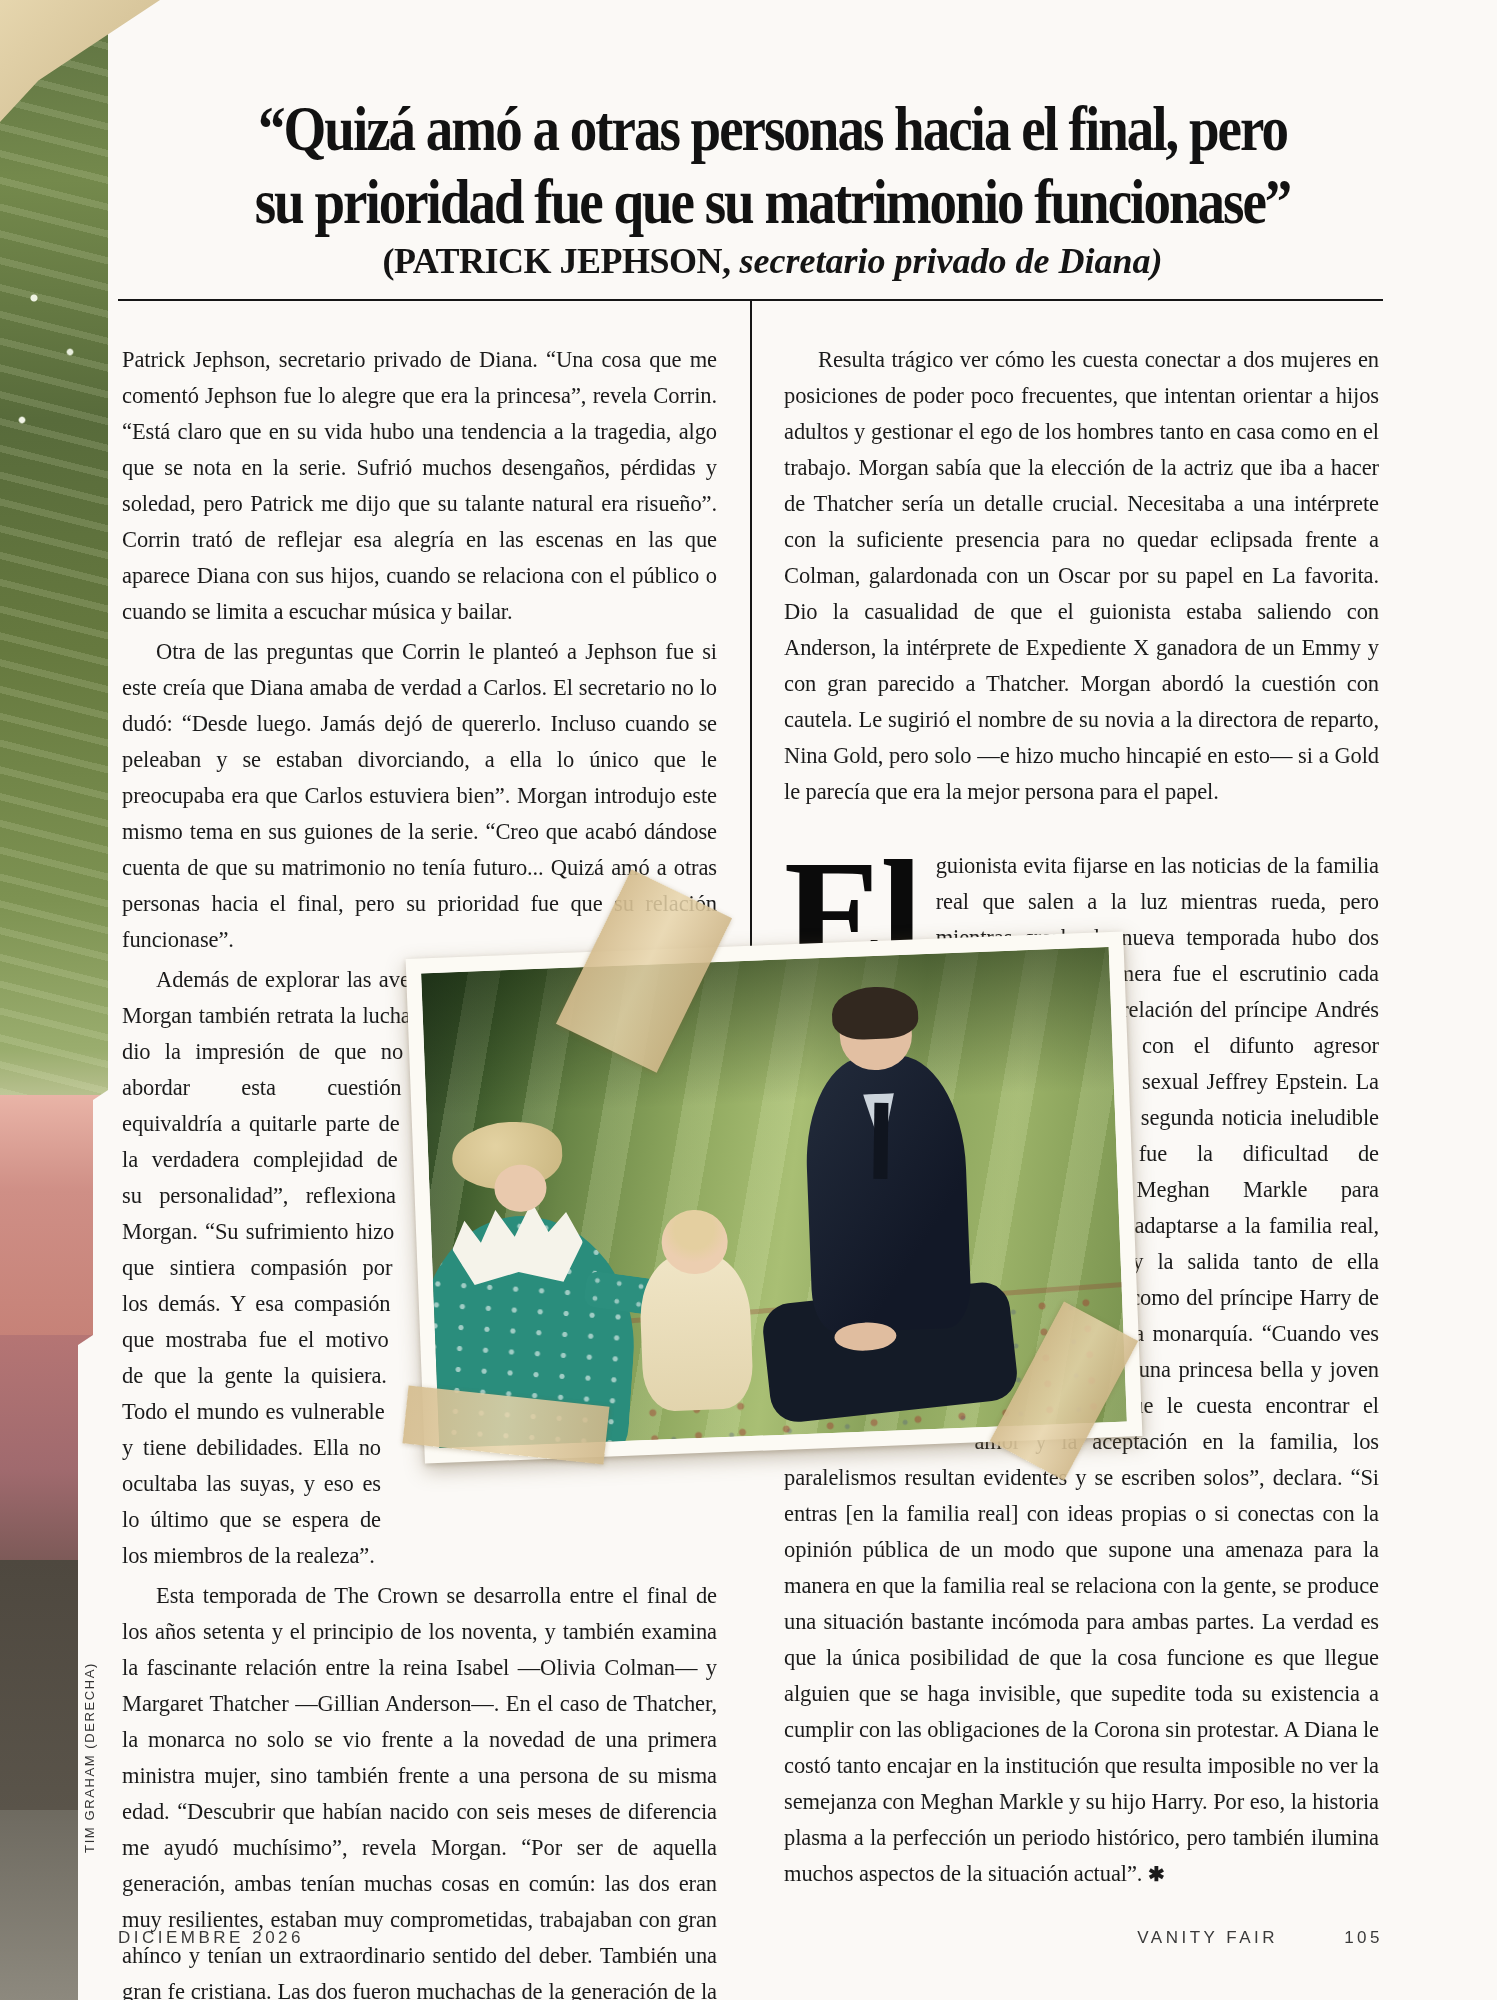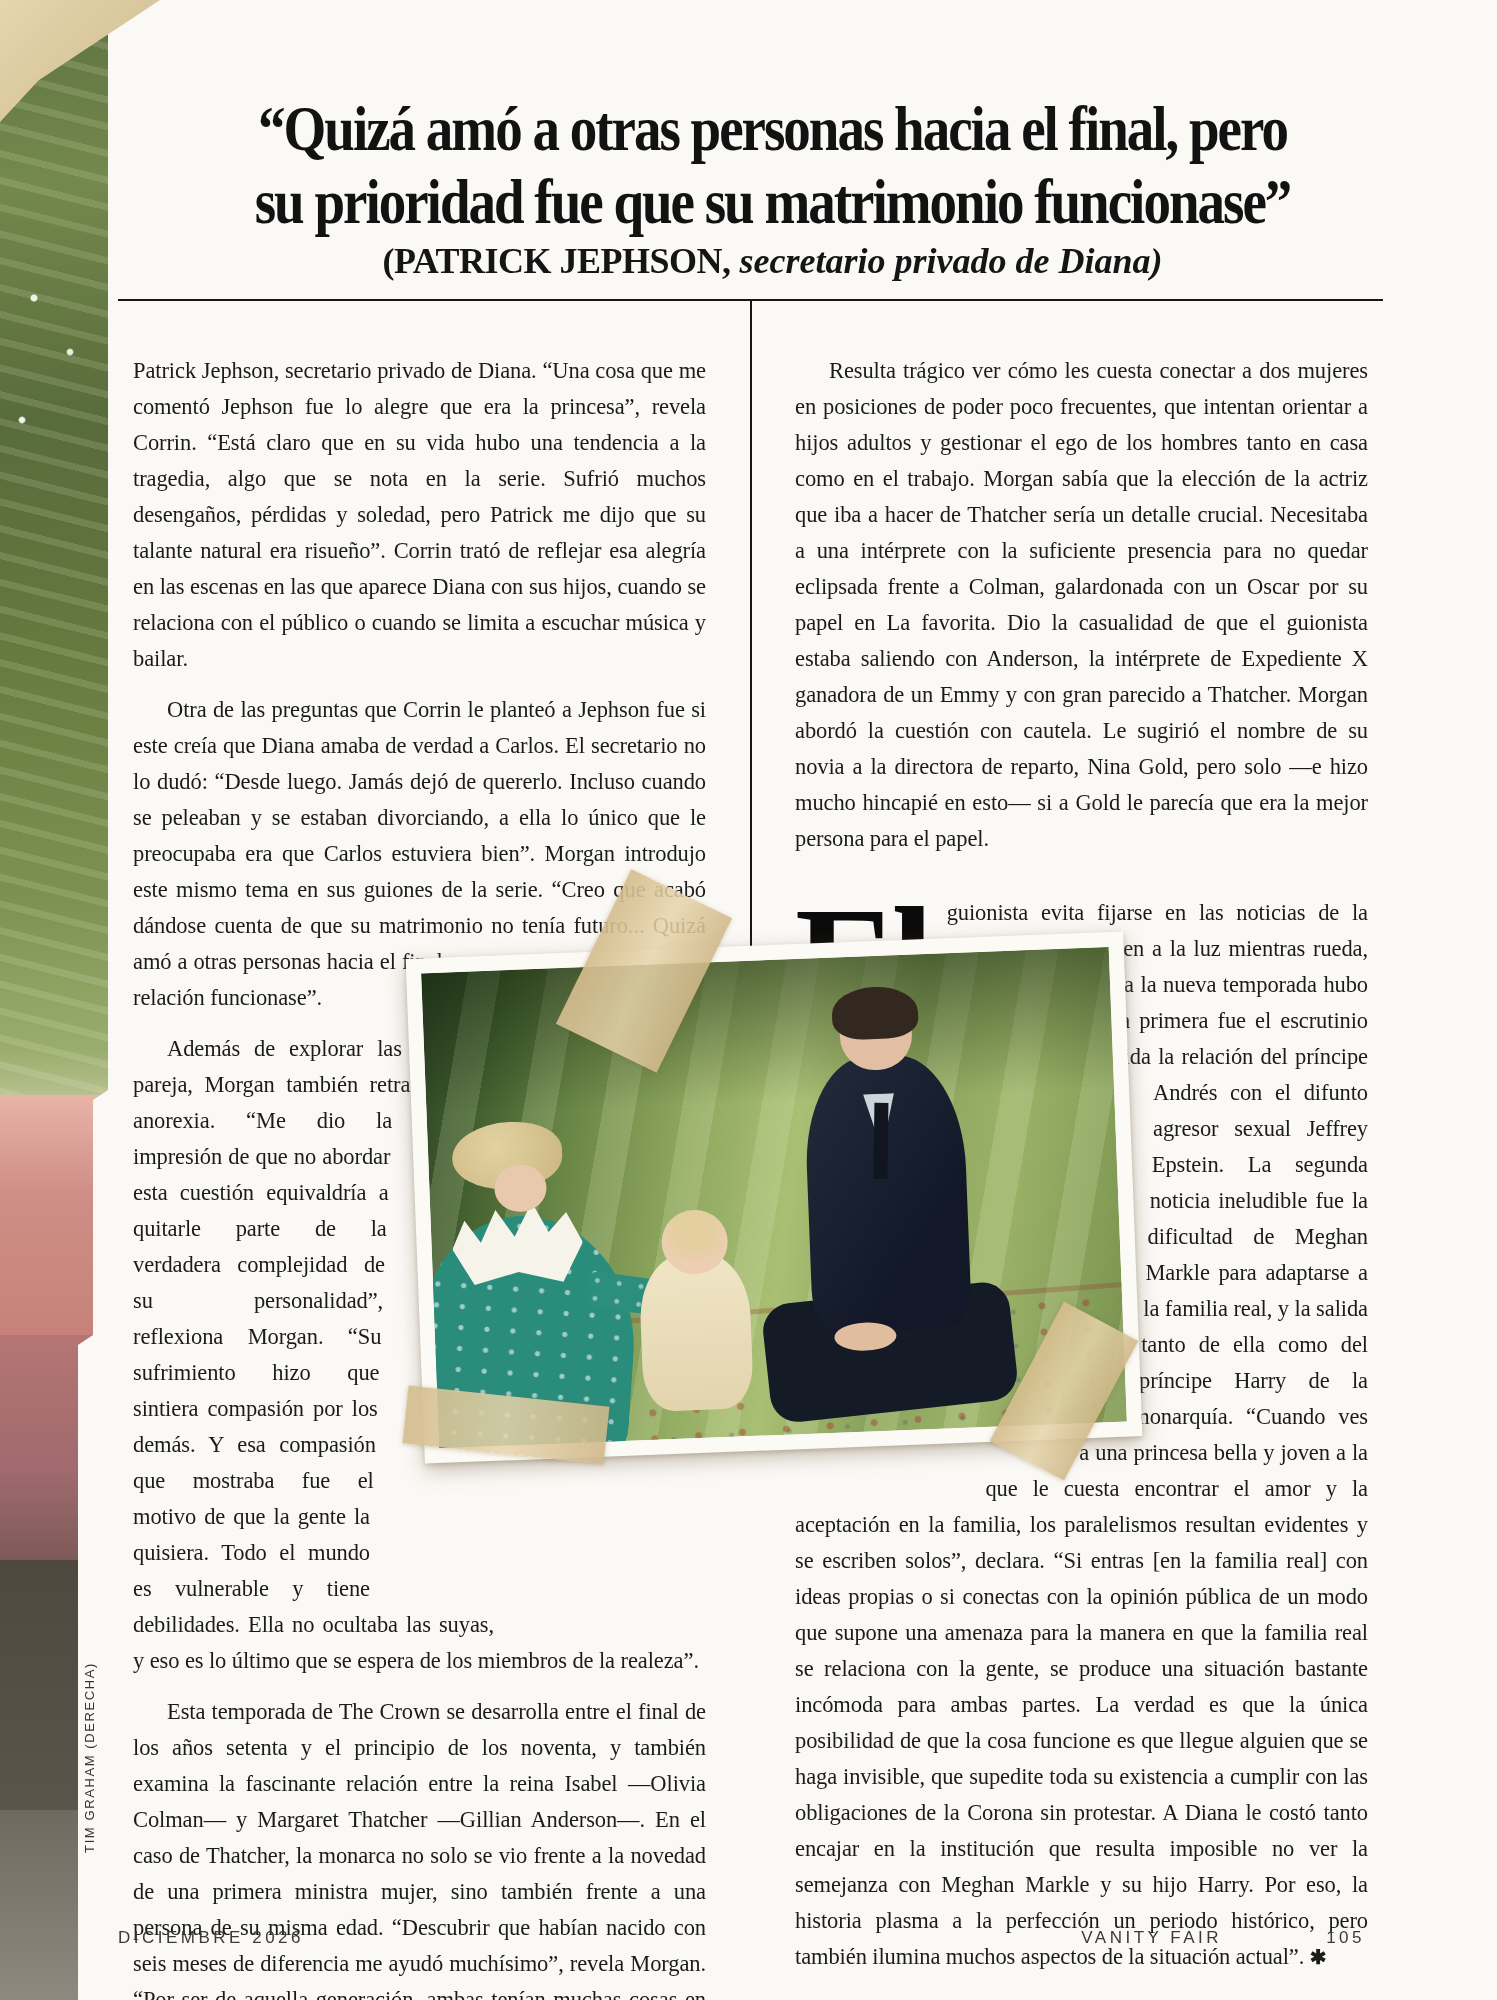--- a/index.html
+++ b/index.html
@@ -36,21 +36,21 @@
 
   
   .top-rule{position:absolute;left:118px;top:299px;width:1265px;height:2px;background:#161616;z-index:3;}
   .col-divider{position:absolute;left:750px;top:301px;width:2px;height:666px;background:#161616;z-index:3;}
 
   
   .col{position:absolute;top:338px;width:603px;z-index:2;font-size:22.5px;line-height:36px;
        text-align:justify;letter-spacing:-.1px;}
   .col-left{left:118px;}
   .col-right{left:780px;}
-  .para{margin:15px;}
+  .para{margin:4px;}
   .para.indent{text-indent:34px;}
   .para.gap-above{margin-top:38px;}
   .it{}
   .endmark{font-weight:700;font-size:20px;}
   .dropcap{float:left;font-family:"Liberation Serif",serif;font-weight:700;font-size:152px;
            line-height:114px;padding:8px 18px 0 0;letter-spacing:-5px;color:#0b0b0b;
            transform:scaleY(1.04);transform-origin:top left;}
   .ws{display:block;}
   .ws-left{float:right;width:330px;height:540px;shape-margin:12px;margin-left:6px;
     shape-outside:polygon(36px 0px,330px 0px,330px 540px,136px 540px,136px 468px,0px 468px,0px 432px,16px 398px);}
@@ -110,21 +110,21 @@
   .tape-bl{left:405px;top:1396px;width:202px;height:58px;transform:rotate(6deg);}
   .tape-br{left:1022px;top:1312px;width:84px;height:158px;transform:rotate(28deg);}
 
   
   .photo-credit{position:absolute;left:82px;top:1662px;z-index:3;writing-mode:vertical-rl;
     transform:rotate(180deg);font-family:"Liberation Sans",sans-serif;font-size:13px;
     letter-spacing:1.6px;color:#333;}
   .footer{z-index:3;font-family:"Liberation Sans",sans-serif;font-size:17px;letter-spacing:3.5px;
           color:#3a3a3a;}
   .footer-left{position:absolute;left:118px;top:1928px;}
-  .footer-right{position:absolute;right:132px;top:1928px;display:flex;gap:104px;align-items:flex-end;}
+  .footer-right{position:absolute;right:114px;top:1928px;display:flex;gap:66px;align-items:flex-end;}
 </style>
 </head>
 <body>
 
 <div class="left-strip">
   <div class="seg seg-grass">
       <div class="flowers"></div>
     </div>
   <div class="seg seg-pink"></div>
   <div class="seg seg-rose"></div>

